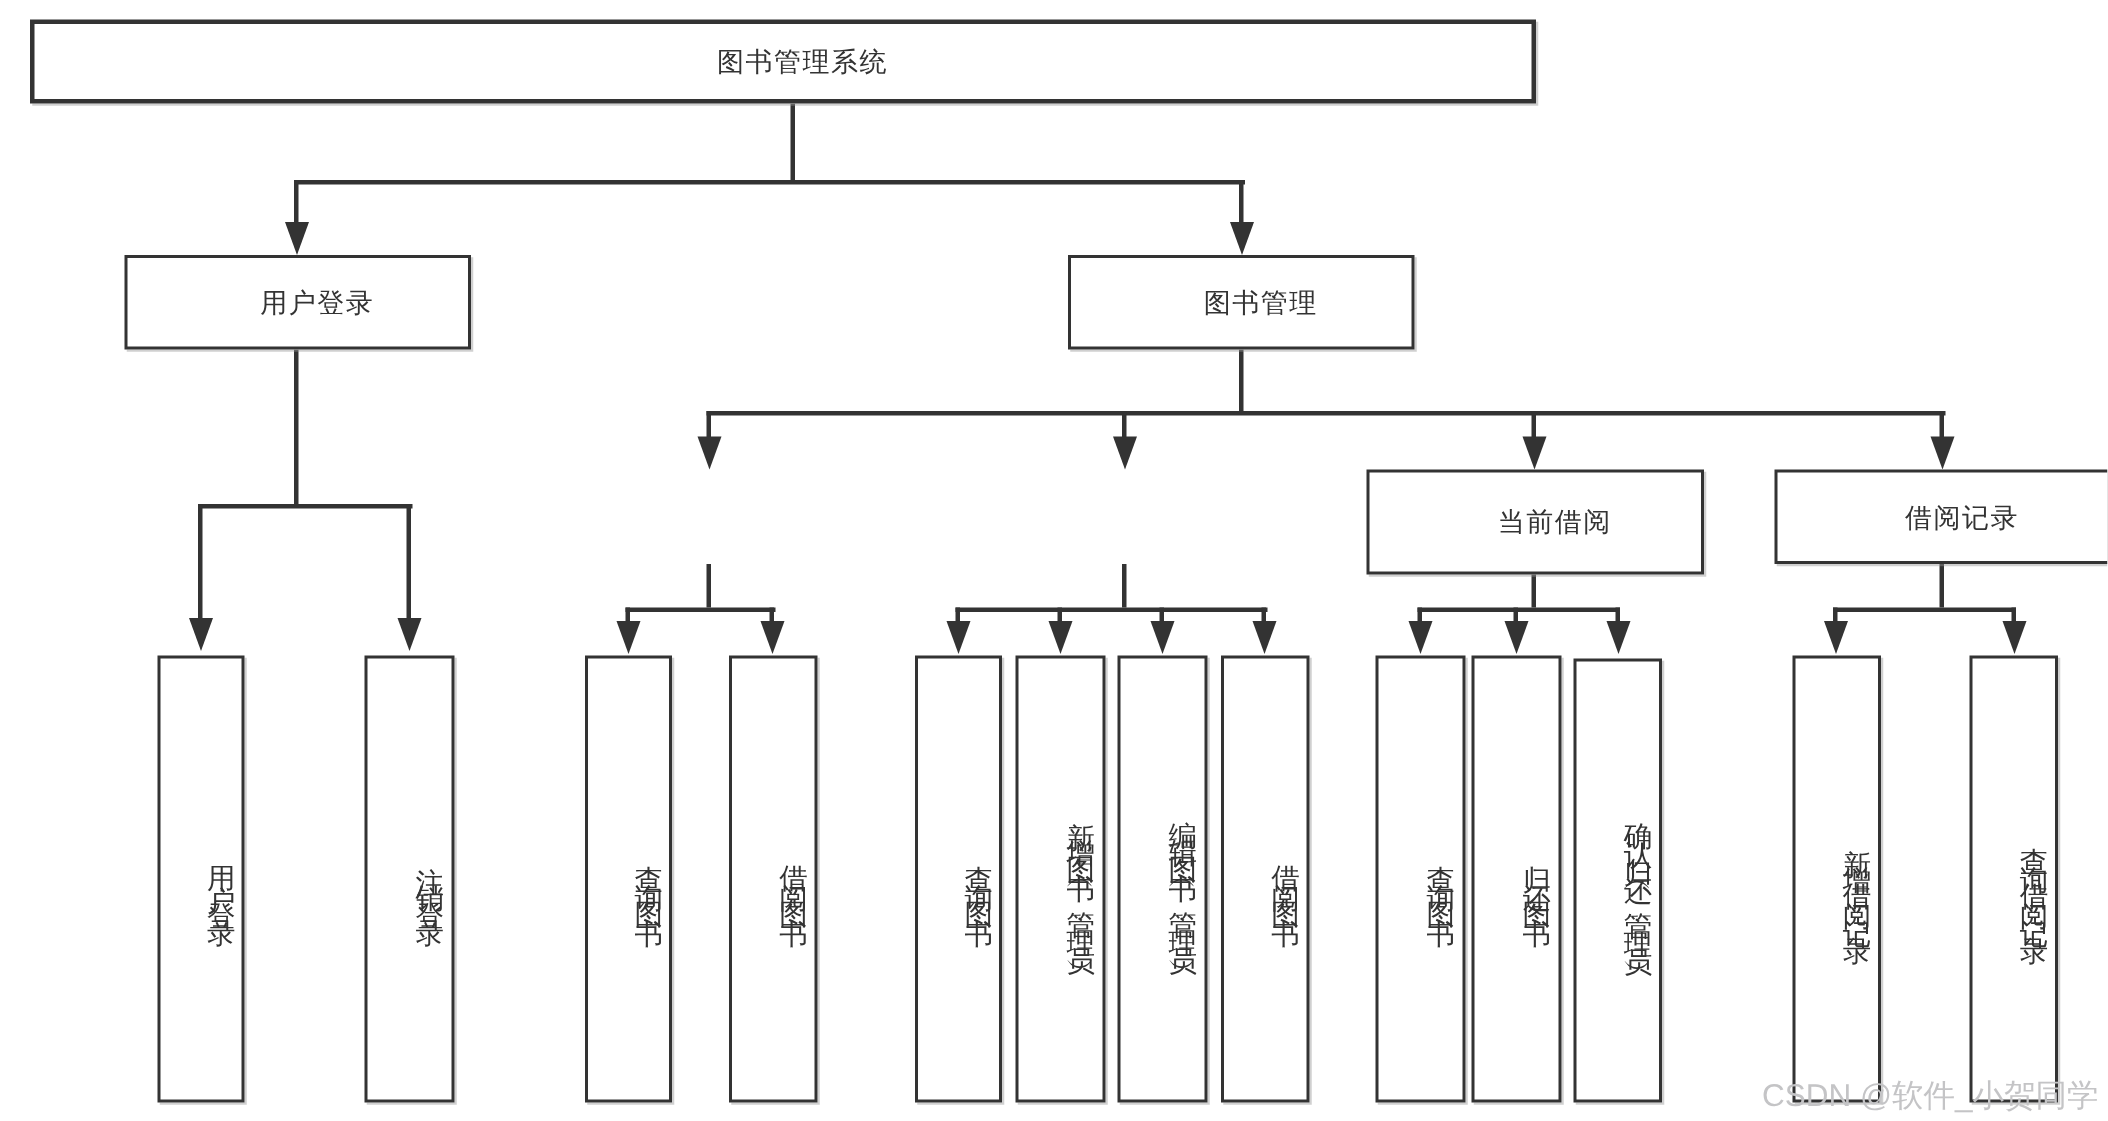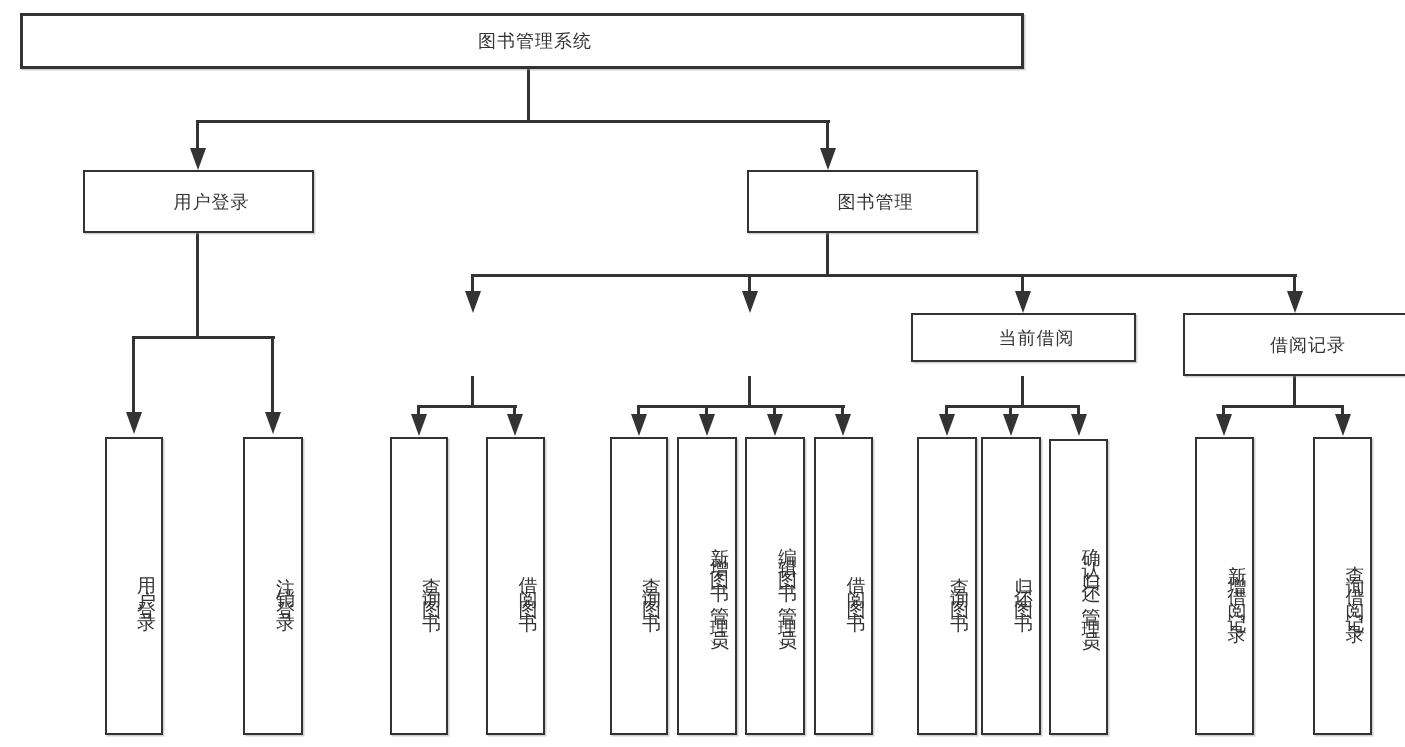--- a/index.html
+++ b/index.html
@@ -100,23 +100,23 @@
   <div class="vline" style="left:1293px;top:376px;height:29px;"></div>
   <div class="hline" style="left:1222px;top:405px;width:122px;"></div>
   <div class="vline" style="left:1222px;top:405px;height:11px;"></div>
   <div class="arrow" style="left:1216px;top:414px;"></div>
   <div class="vline" style="left:1341px;top:405px;height:11px;"></div>
   <div class="arrow" style="left:1335px;top:414px;"></div>
 
   <div class="box rootbox hlabel" style="left:20px;top:13px;width:1004px;height:56px;">图书管理系统</div>
 
   <div class="box hlabel" style="left:83px;top:170px;width:231px;height:63px;">用户登录</div>
-  <div class="box hlabel" style="left:747px;top:170px;width:231px;height:63px;">图书管理</div>
+  <div class="box hlabel" style="left:712px;top:170px;width:231px;height:63px;">图书管理</div>
 
-  <div class="box hlabel" style="left:911px;top:313px;width:225px;height:49px;">当前借阅</div>
+  <div class="box hlabel" style="left:911px;top:313px;width:225px;height:70px;">当前借阅</div>
   <div class="box hlabel" style="left:1183px;top:313px;width:224px;height:63px;">借阅记录</div>
 
   <div class="box leaf" style="left:105px;top:437px;width:58px;height:298px;">
     <span class="vtext">用户登录</span>
   </div>
   <div class="box leaf" style="left:243px;top:437px;width:60px;height:298px;">
     <span class="vtext">注销登录</span>
   </div>
 
   <div class="box leaf" style="left:390px;top:437px;width:58px;height:298px;">
@@ -149,14 +149,15 @@
     <span class="vtext">确认归还（管理员）</span>
   </div>
 
   <div class="box leaf" style="left:1195px;top:437px;width:59px;height:298px;">
     <span class="vtext">新增借阅记录</span>
   </div>
   <div class="box leaf" style="left:1313px;top:437px;width:59px;height:298px;">
     <span class="vtext">查询借阅记录</span>
   </div>
 
+  <div class="watermark">CSDN @软件_小贺同学</div>
 
 </div>
 
 </body></html>

